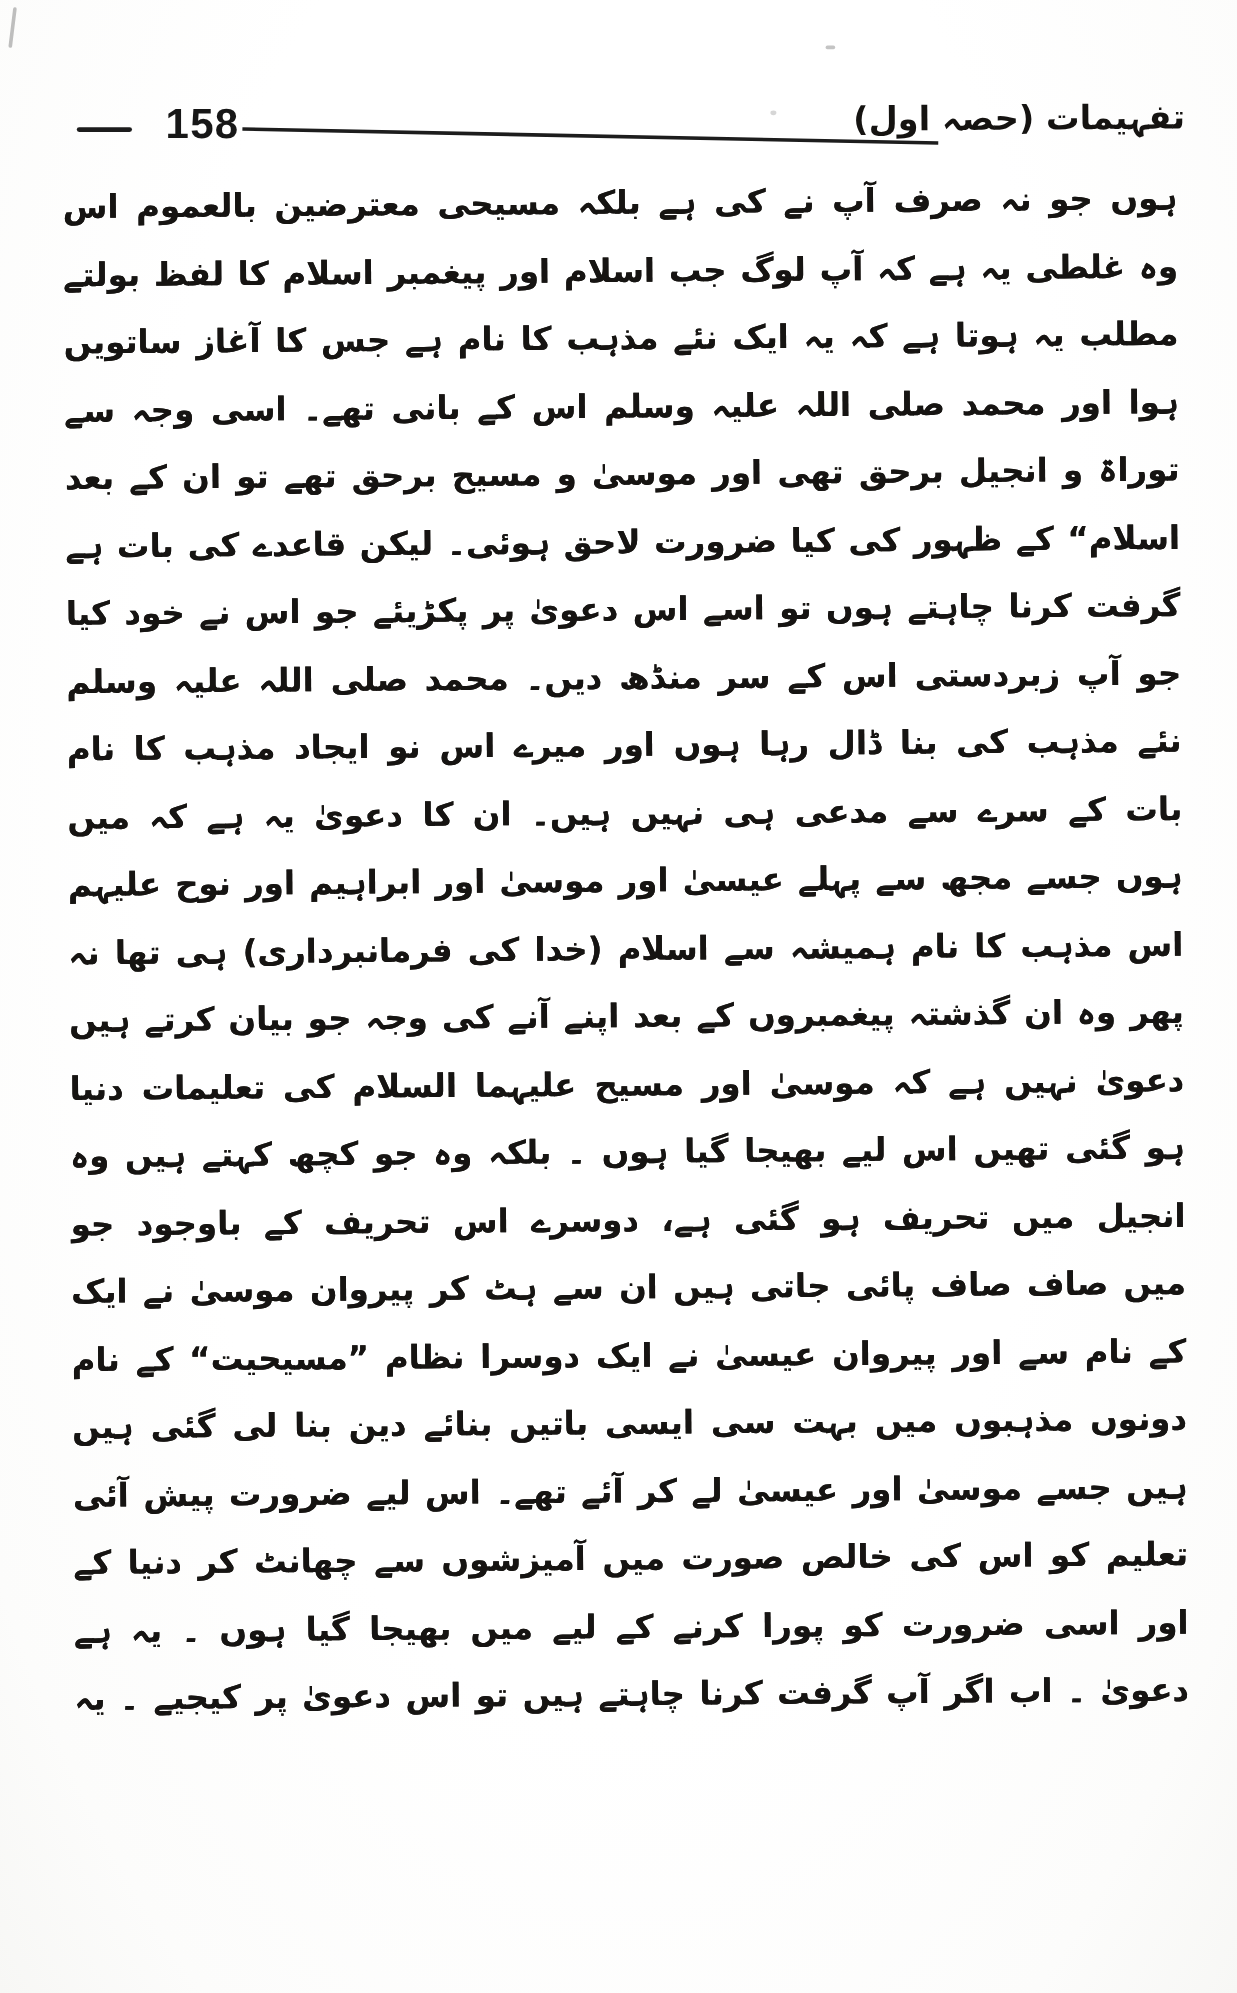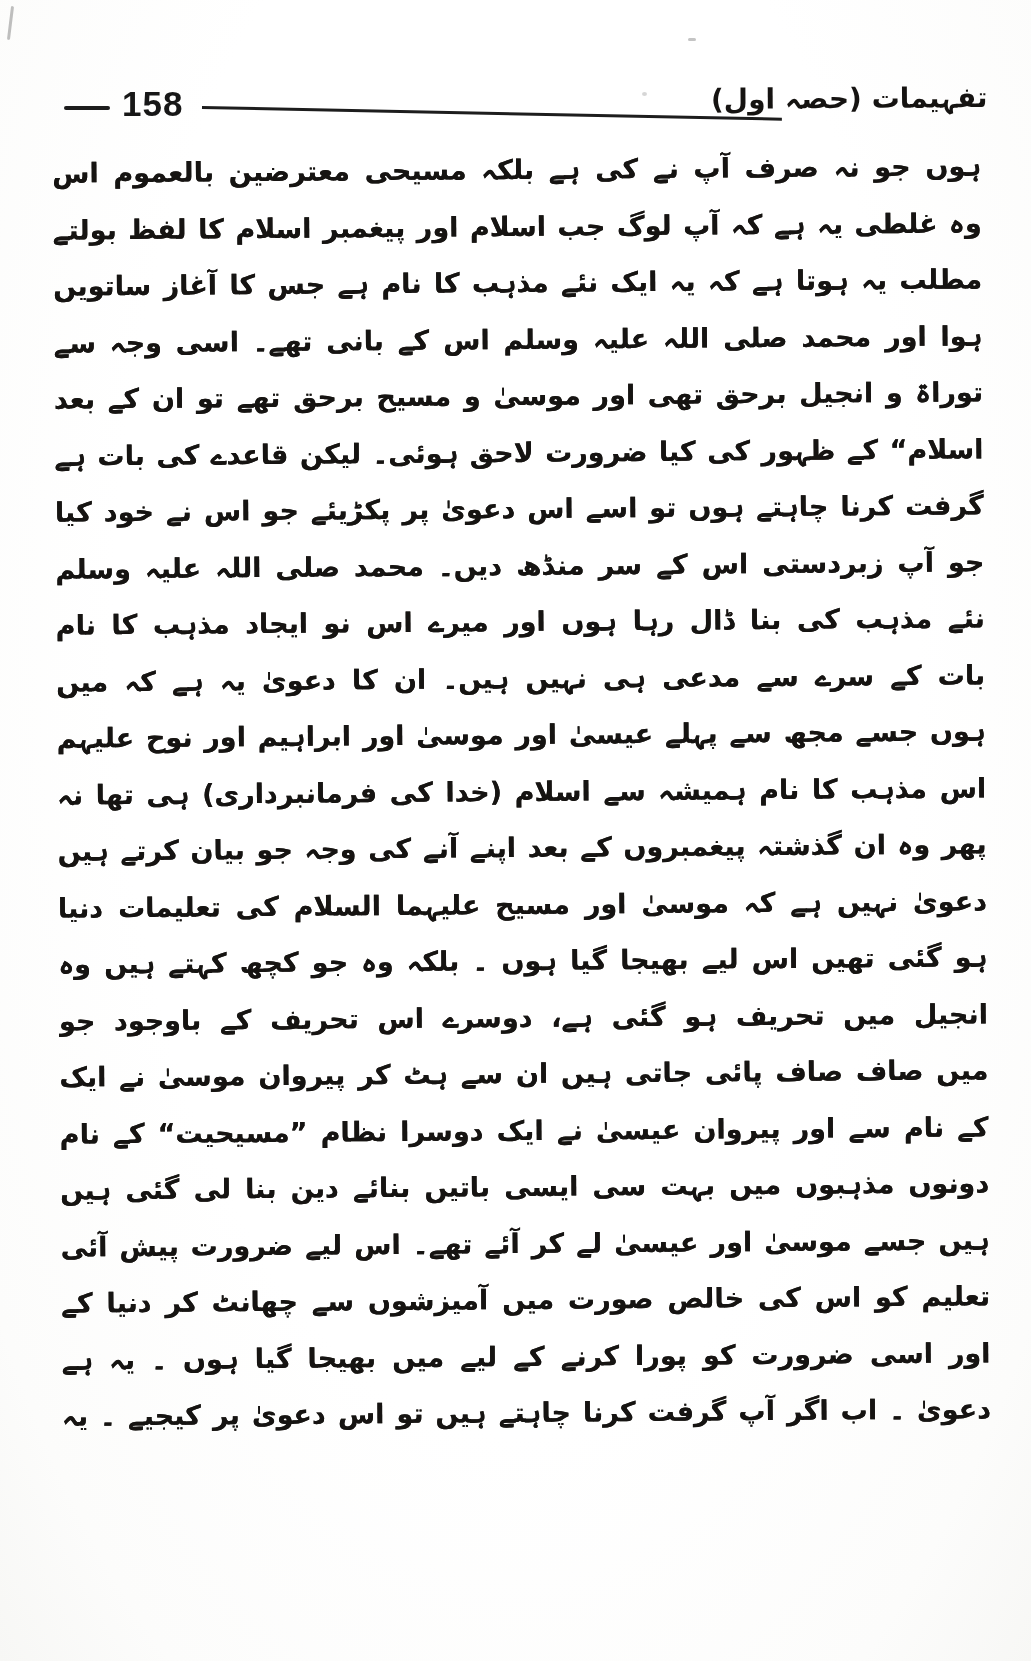--- a/index.html
+++ b/index.html
@@ -9,21 +9,21 @@
     background:radial-gradient(ellipse at 50% 38%, #ffffff 55%, #fcfcfb 85%, #f7f7f5 100%);
     overflow:hidden;
     font-family:"DejaVu Sans", sans-serif;
   }
   
   .hdr-dash{
     position:absolute;left:64px;top:106px;width:46px;height:4px;
     background:#1c1c1c;border-radius:2px;
   }
   .hdr-num{
-    position:absolute;left:122px;top:84px;
+    position:absolute;left:138px;top:84px;
     font-family:"Liberation Sans","DejaVu Sans",sans-serif;
     font-weight:700;font-size:35px;color:#171717;letter-spacing:1px;
   }
   .hdr-rule{
     position:absolute;left:202px;top:106px;width:580px;height:3px;
     background:#1d1d1d;transform:rotate(1.15deg);transform-origin:left center;
   }
   .hdr-title{
     position:absolute;right:44px;top:82px;
     direction:rtl;font-weight:700;font-size:28px;color:#151311;

